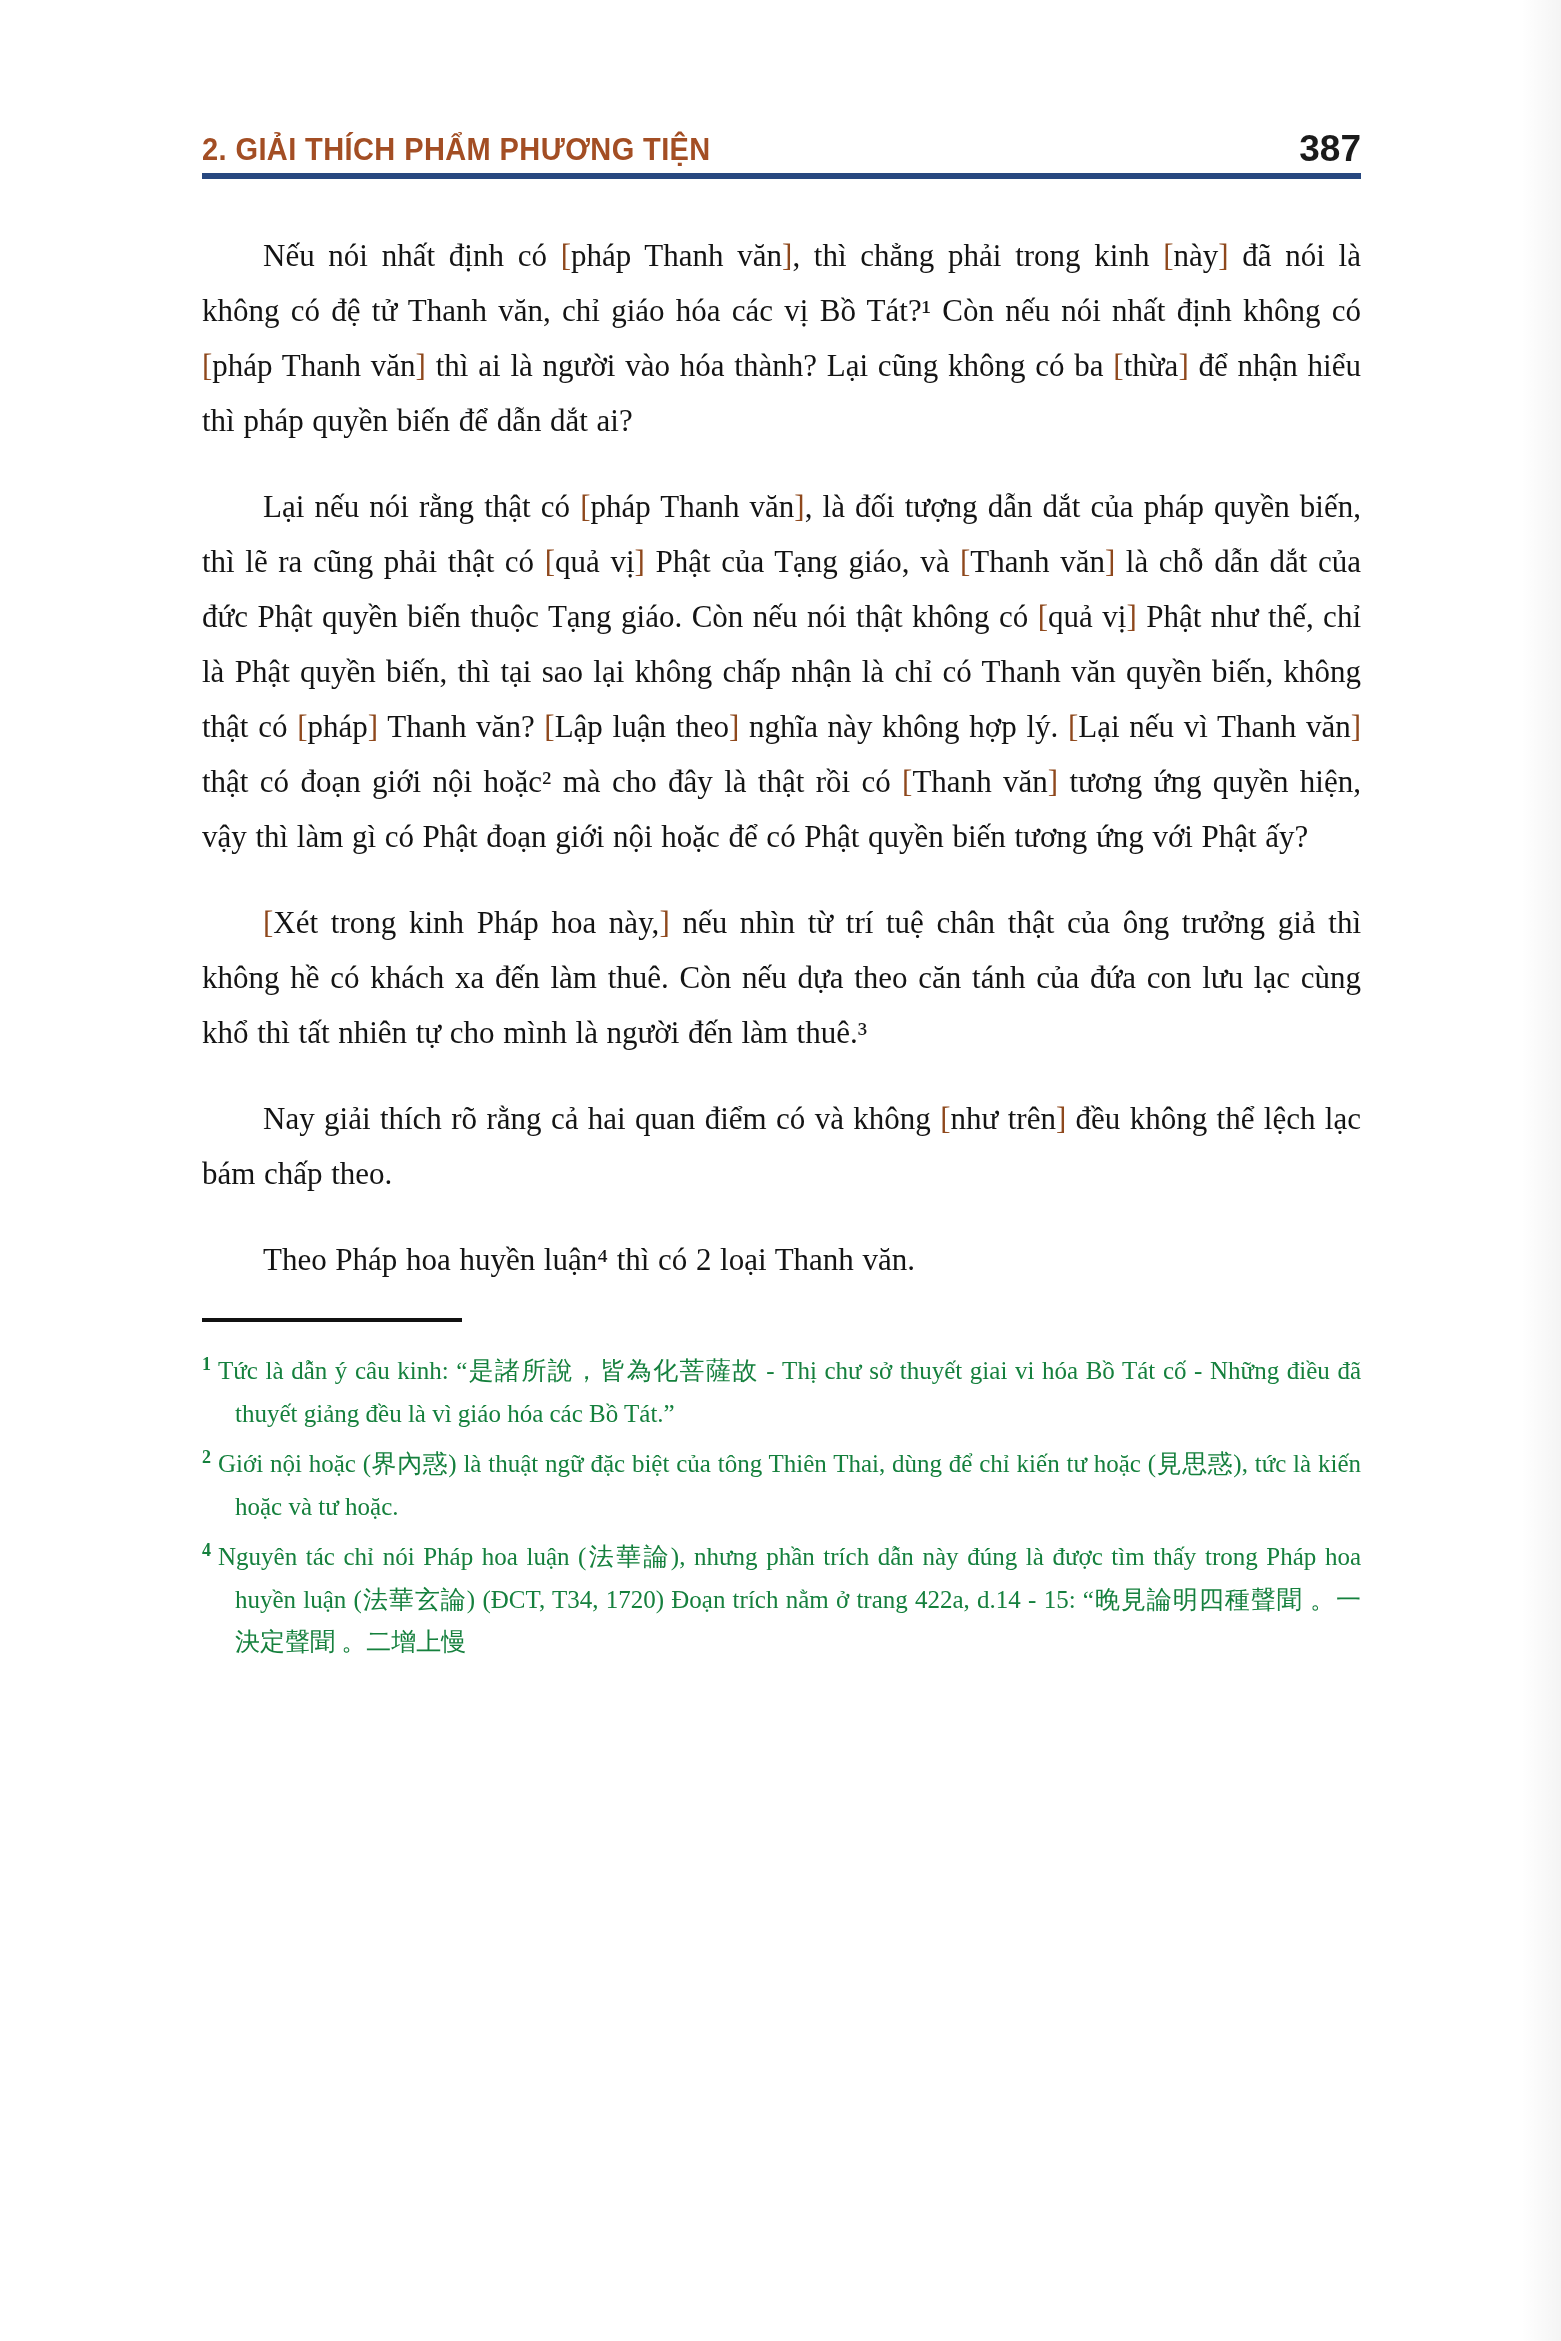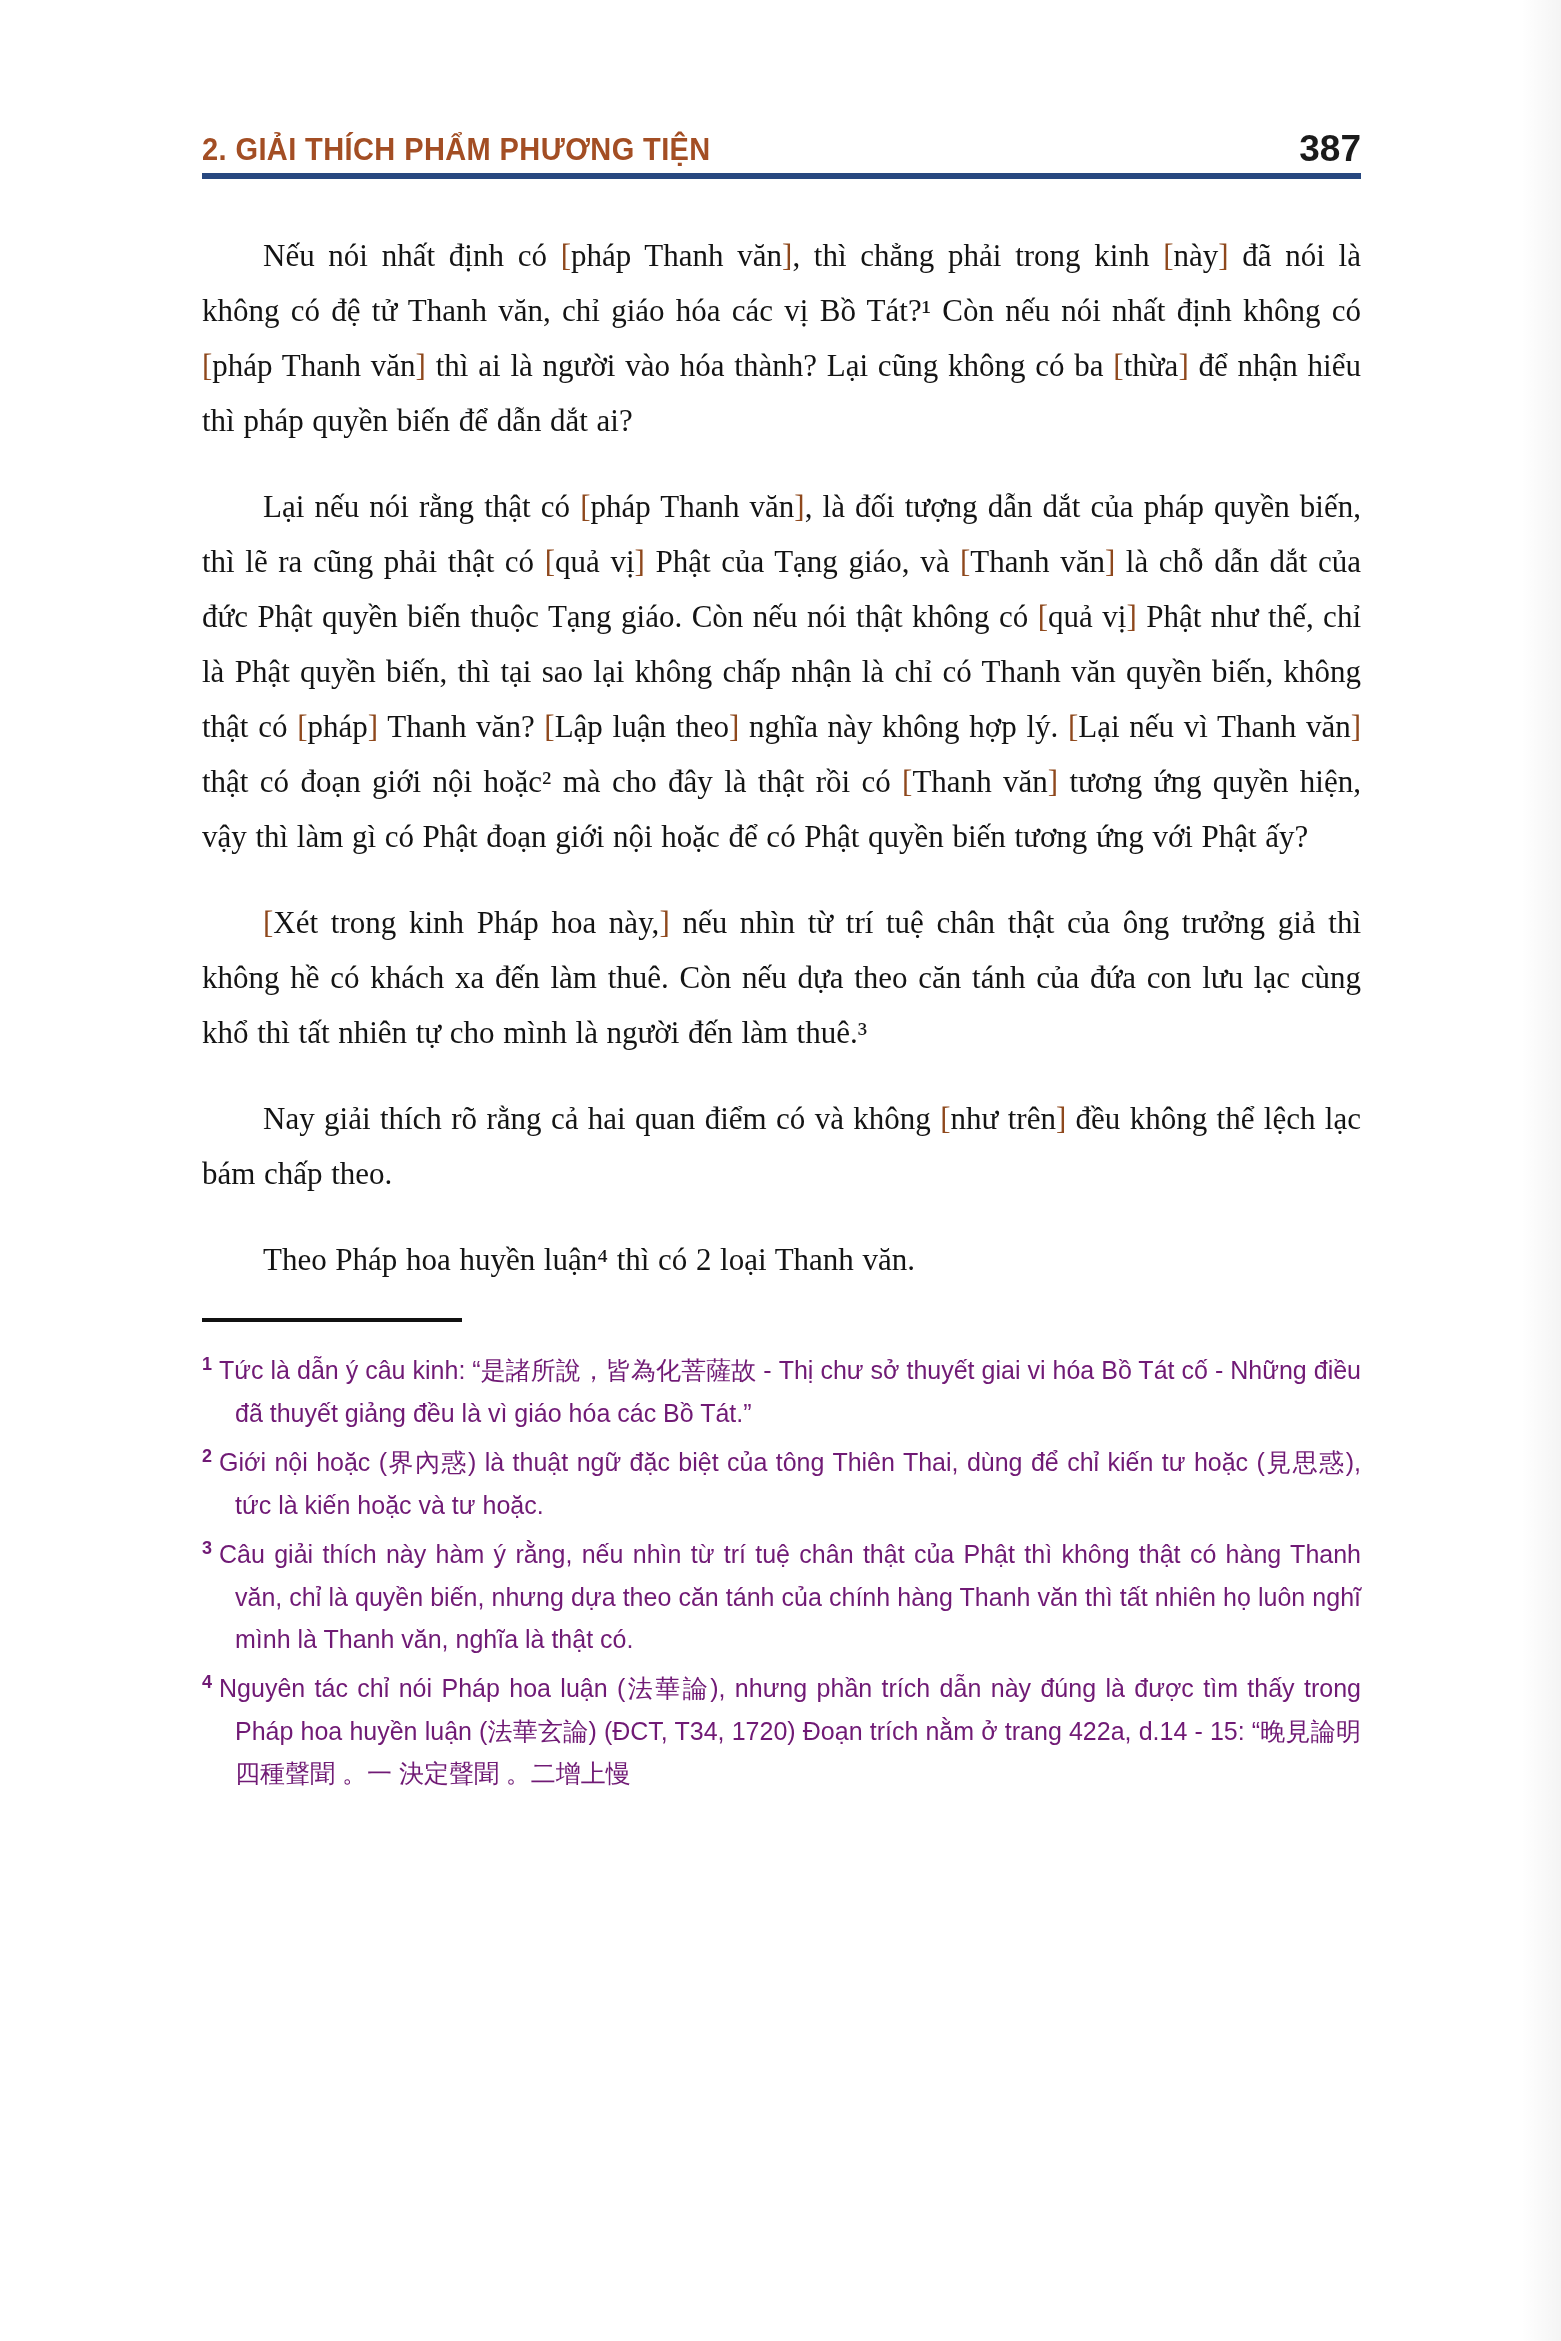--- a/index.html
+++ b/index.html
@@ -63,25 +63,25 @@
   .br { color: var(--bracket-brown, #8e481c); }
 
   .footnote-rule {
     width: 260px;
     height: 4.3px;
     background: #111;
     margin: 3.5px 0 21px 0;
   }
   .footnotes { padding-bottom: 52px; }
   .footnote {
-    font-family: Liberation Sans, sans-serif;
+    font-family: Liberation Serif, serif;
     font-size: 25px;
     line-height: 42px;
     text-align: justify;
-    color: #701a75;
+    color: #15803d;
     margin: 0 0 1.7px 33px;
     text-indent: -33px;
   }
   .fn-marker {
     font-weight: bold;
     font-size: 18px;
     margin-right: 7px;
   }
 </style>
 </head>
@@ -99,17 +99,16 @@
       <p class="para">Lại nếu nói rằng thật có <span class="br">[</span>pháp Thanh văn<span class="br">]</span>, là đối tượng dẫn dắt của pháp quyền biến, thì lẽ ra cũng phải thật có <span class="br">[</span>quả vị<span class="br">]</span> Phật của Tạng giáo, và <span class="br">[</span>Thanh văn<span class="br">]</span> là chỗ dẫn dắt của đức Phật quyền biến thuộc Tạng giáo. Còn nếu nói thật không có <span class="br">[</span>quả vị<span class="br">]</span> Phật như thế, chỉ là Phật quyền biến, thì tại sao lại không chấp nhận là chỉ có Thanh văn quyền biến, không thật có <span class="br">[</span>pháp<span class="br">]</span> Thanh văn? <span class="br">[</span>Lập luận theo<span class="br">]</span> nghĩa này không hợp lý. <span class="br">[</span>Lại nếu vì Thanh văn<span class="br">]</span> thật có đoạn giới nội hoặc² mà cho đây là thật rồi có <span class="br">[</span>Thanh văn<span class="br">]</span> tương ứng quyền hiện, vậy thì làm gì có Phật đoạn giới nội hoặc để có Phật quyền biến tương ứng với Phật ấy?</p>
       <p class="para"><span class="br">[</span>Xét trong kinh Pháp hoa này,<span class="br">]</span> nếu nhìn từ trí tuệ chân thật của ông trưởng giả thì không hề có khách xa đến làm thuê. Còn nếu dựa theo căn tánh của đứa con lưu lạc cùng khổ thì tất nhiên tự cho mình là người đến làm thuê.³</p>
       <p class="para">Nay giải thích rõ rằng cả hai quan điểm có và không <span class="br">[</span>như trên<span class="br">]</span> đều không thể lệch lạc bám chấp theo.</p>
       <p class="para">Theo Pháp hoa huyền luận⁴ thì có 2 loại Thanh văn.</p>
     </main>
 
   <div class="footnote-rule"></div>
   <section class="footnotes">
       <p class="footnote"><sup class="fn-marker">1</sup>Tức là dẫn ý câu kinh: “是諸所說，皆為化菩薩故 - Thị chư sở thuyết giai vi hóa Bồ Tát cố - Những điều đã thuyết giảng đều là vì giáo hóa các Bồ Tát.”</p>
       <p class="footnote"><sup class="fn-marker">2</sup>Giới nội hoặc (界內惑) là thuật ngữ đặc biệt của tông Thiên Thai, dùng để chỉ kiến tư hoặc (見思惑), tức là kiến hoặc và tư hoặc.</p>
-      <p class="footnote"><sup class="fn-marker">3</sup>Câu giải thích này hàm ý rằng, nếu nhìn từ trí tuệ chân thật của Phật thì không thật có hàng Thanh văn, chỉ là quyền biến, nhưng dựa theo căn tánh của chính hàng Thanh văn thì tất nhiên họ luôn nghĩ mình là Thanh văn, nghĩa là thật có.</p>
       <p class="footnote"><sup class="fn-marker">4</sup>Nguyên tác chỉ nói Pháp hoa luận (法華論), nhưng phần trích dẫn này đúng là được tìm thấy trong Pháp hoa huyền luận (法華玄論) (ĐCT, T34, 1720) Đoạn trích nằm ở trang 422a, d.14 - 15: “晚見論明四種聲聞 。一 決定聲聞 。二增上慢</p>
     </section>
 </div>
 
 
 </body></html>

